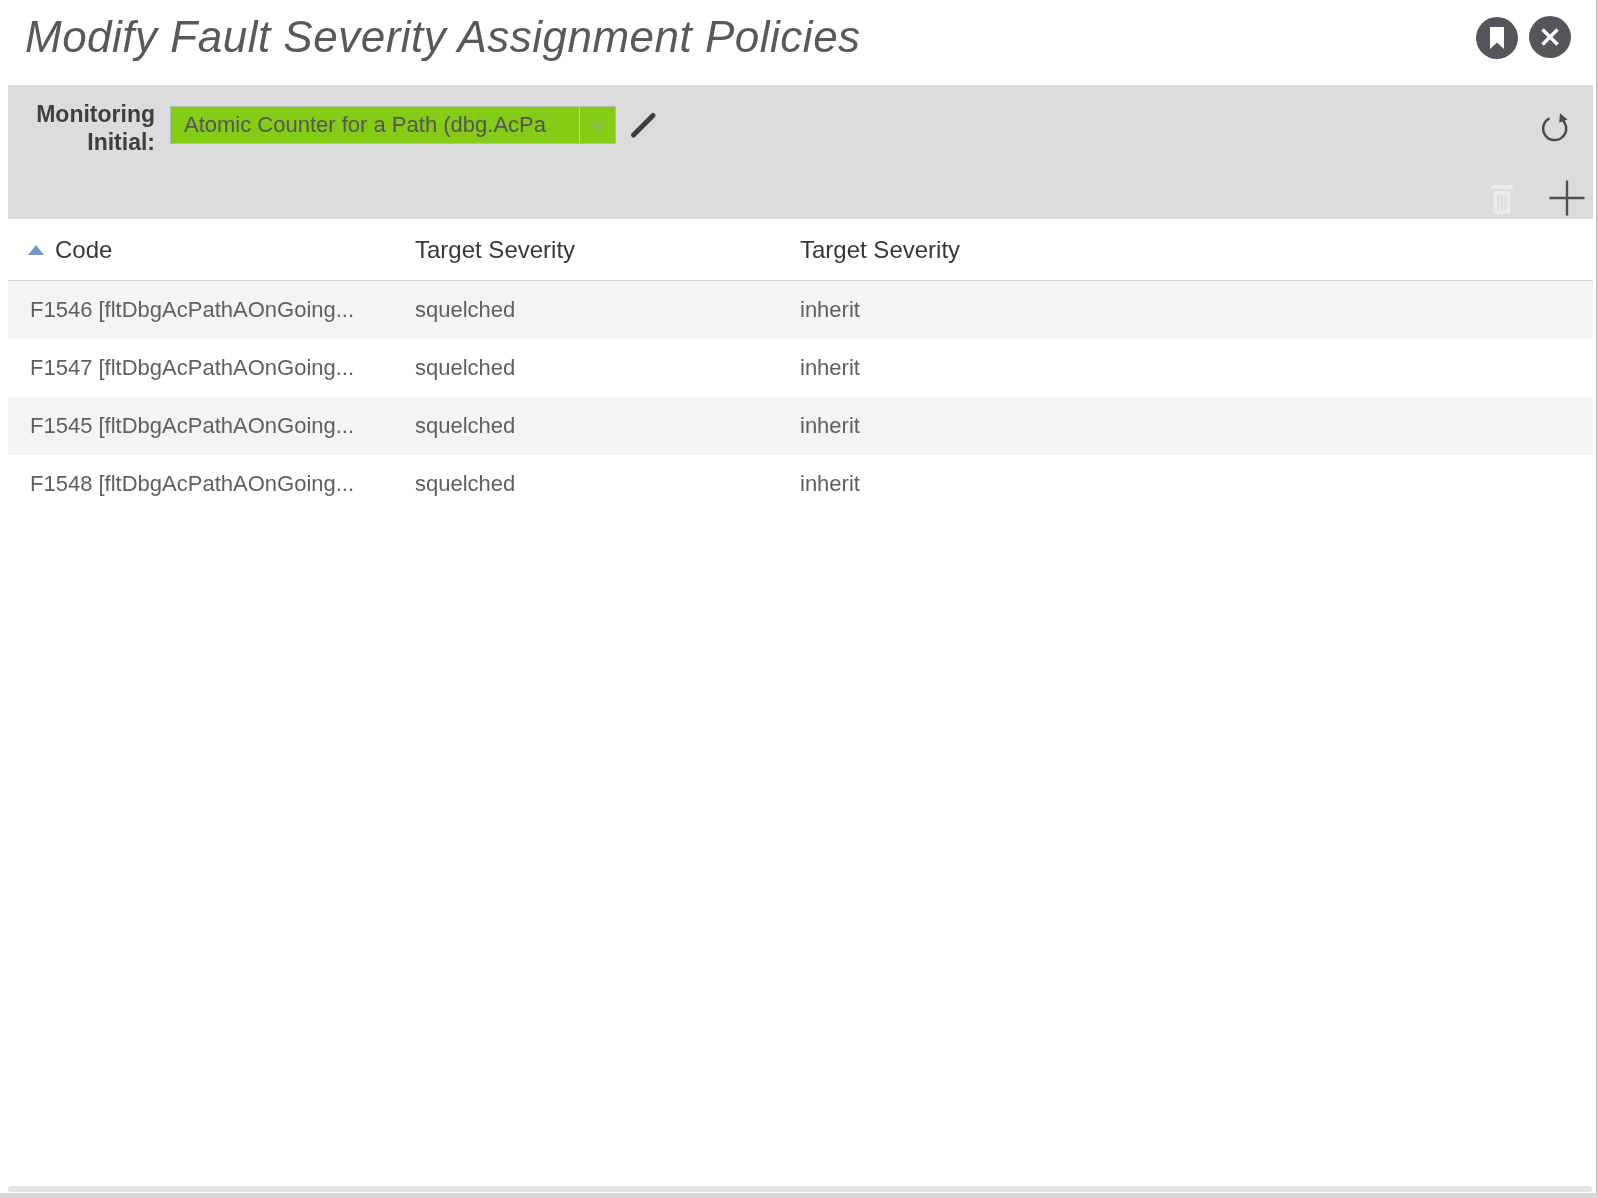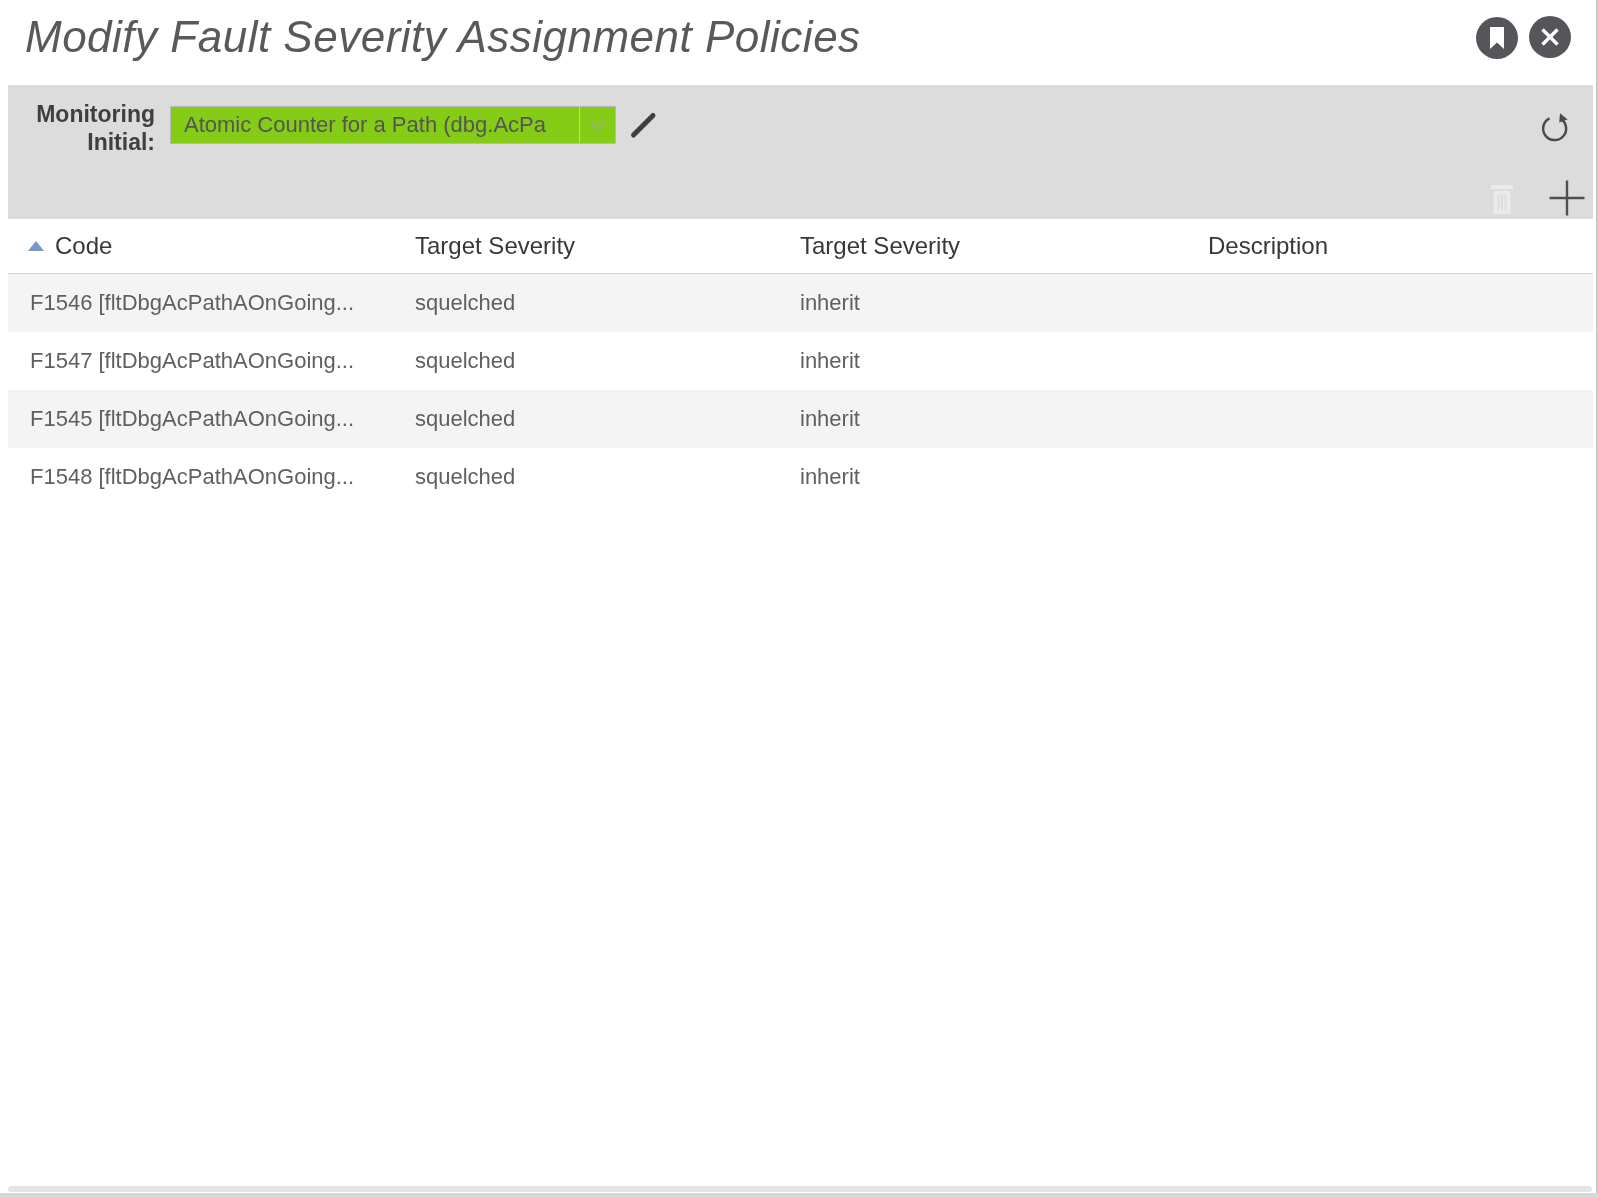--- a/index.html
+++ b/index.html
@@ -49,21 +49,21 @@
   }
   .icon-btn{border:none;background:transparent;padding:0;cursor:pointer;position:absolute;}
   .btn-edit{left:620px;top:25px;width:30px;height:30px;}
   .btn-refresh{left:1527px;top:25px;width:36px;height:36px;}
   .btn-trash{left:1479px;top:97px;width:30px;height:34px;cursor:default;}
   .btn-plus{left:1539px;top:93px;width:40px;height:40px;}
   
   .table{position:absolute;left:8px;top:219px;width:1585px;}
   .thead{
     display:grid;grid-template-columns:407px 385px 400px 1fr;
-    height:55px;align-items:center;background:#fff;
+    height:62px;align-items:center;background:#fff;
     border-bottom:1px solid #d0d0d0;
     font-size:24px;color:#383838;
   }
   .th{white-space:nowrap;overflow:hidden;}
   .th-code{padding-left:20px;display:flex;align-items:center;cursor:pointer;}
   .th-desc{padding-left:8px;}
   .sort-asc{
     width:0;height:0;display:inline-block;
     border-left:8px solid transparent;border-right:8px solid transparent;
     border-bottom:10px solid var(--sort-arrow);
@@ -165,21 +165,20 @@
 </div>
 
 <div class="table">
   <div class="thead">
     <div class="th th-code">
       <span class="sort-asc"></span>
       <span>Code</span>
     </div>
     <div class="th">Target Severity</div>
     <div class="th">Target Severity</div>
-    <div class="th th-desc">Description</div>
   </div>
   <div class="tbody">
   <div class="trow">
     <div class="cell cell-code">F1546 [fltDbgAcPathAOnGoing...</div>
     <div class="cell">squelched</div>
     <div class="cell">inherit</div>
     <div class="cell cell-desc"></div>
   </div>
 
   <div class="trow">

